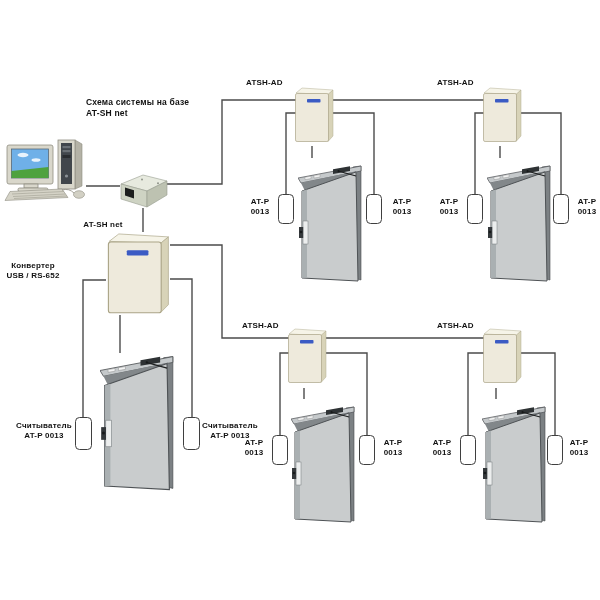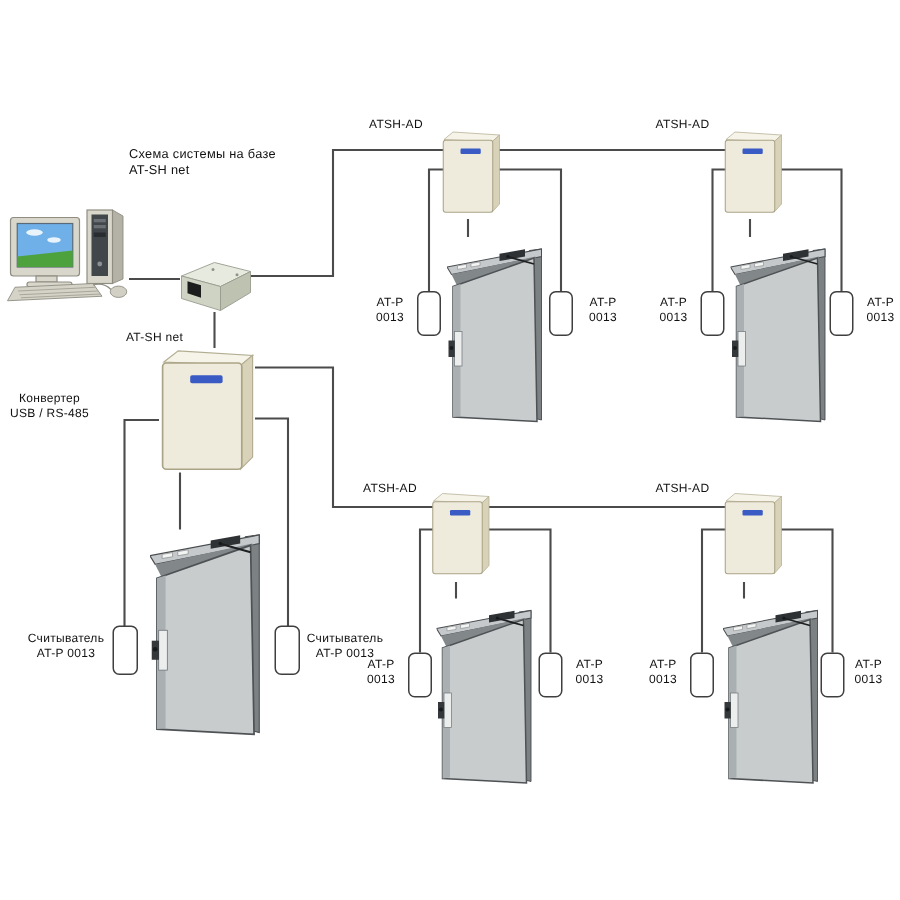--- a/index.html
+++ b/index.html
@@ -1,20 +1,20 @@
 <!DOCTYPE html>
 <html style="--line: #4b4b4b; --text: #111111; --controller_front: #eeeadc; --controller_side: #d8d3b8; --controller_top: #f6f4e8; --controller_logo: #3b5bc4; --door_leaf: #c9cccd; --reader_fill: #ffffff; --screen_sky: #6fb0e8; --screen_grass: #4ea23e;"><head>
 <meta charset="utf-8">
 <style>
   html,body{margin:0;padding:0;background:#fff;}
   .canvas{position:relative;width:600px;height:600px;background:#ffffff;overflow:hidden;
           font-family:"Liberation Sans",sans-serif;}
   .abs{position:absolute;}
   .wire{fill:none;stroke:var(--line,#4b4b4b);stroke-width:1.4;}
-  .lbl{position:absolute;font-weight:normal;font-size:8px;line-height:9.5px;
+  .lbl{position:absolute;font-weight:bold;font-size:8px;line-height:9.5px;
        color:var(--text,#111);white-space:pre-line;letter-spacing:.2px;}
   .lbl.center{text-align:center;}
   .title{font-size:8.5px;line-height:11px;}
   .reader{position:absolute;width:16px;height:30px;background:var(--reader_fill,#fff);
           border:1.6px solid #3f3f3f;border-radius:4.5px;box-sizing:border-box;}
   .reader.big{width:17px;height:33px;}
   
   .d-jamb{fill:#7c8184;stroke:#474b4e;stroke-width:.6}
   .d-lintel{fill:#c5c9cb;stroke:#4a4e51;stroke-width:.7}
   .d-shadow{fill:#82878a}
@@ -130,21 +130,21 @@
 AT-SH net</div>
 
   <svg class="abs" style="left:3px;top:136px" width="92" height="66" viewBox="0 0 92 66">
       <use href="#sym-computer"></use>
     </svg>
 
   <svg class="abs" style="left:118px;top:172px" width="52" height="38" viewBox="0 0 52 38">
       <use href="#sym-converter"></use>
     </svg>
   <div class="lbl center" style="left:2px;top:261px;width:62px">Конвертер
-USB / RS-485</div>
+USB / RS-652</div>
   <div class="lbl center" style="left:80px;top:220px;width:46px">AT-SH net</div>
 
   <svg class="abs" style="left:106px;top:231px" width="64" height="84" viewBox="0 0 40 57" preserveAspectRatio="none">
       <use href="#sym-controller"></use>
     </svg>
 
   <svg class="abs" style="left:100px;top:352px" width="74" height="141" viewBox="0 0 64 122" preserveAspectRatio="none">
       <use href="#sym-door"></use>
     </svg>
   <div class="reader big" style="left:75px;top:417px"></div>

